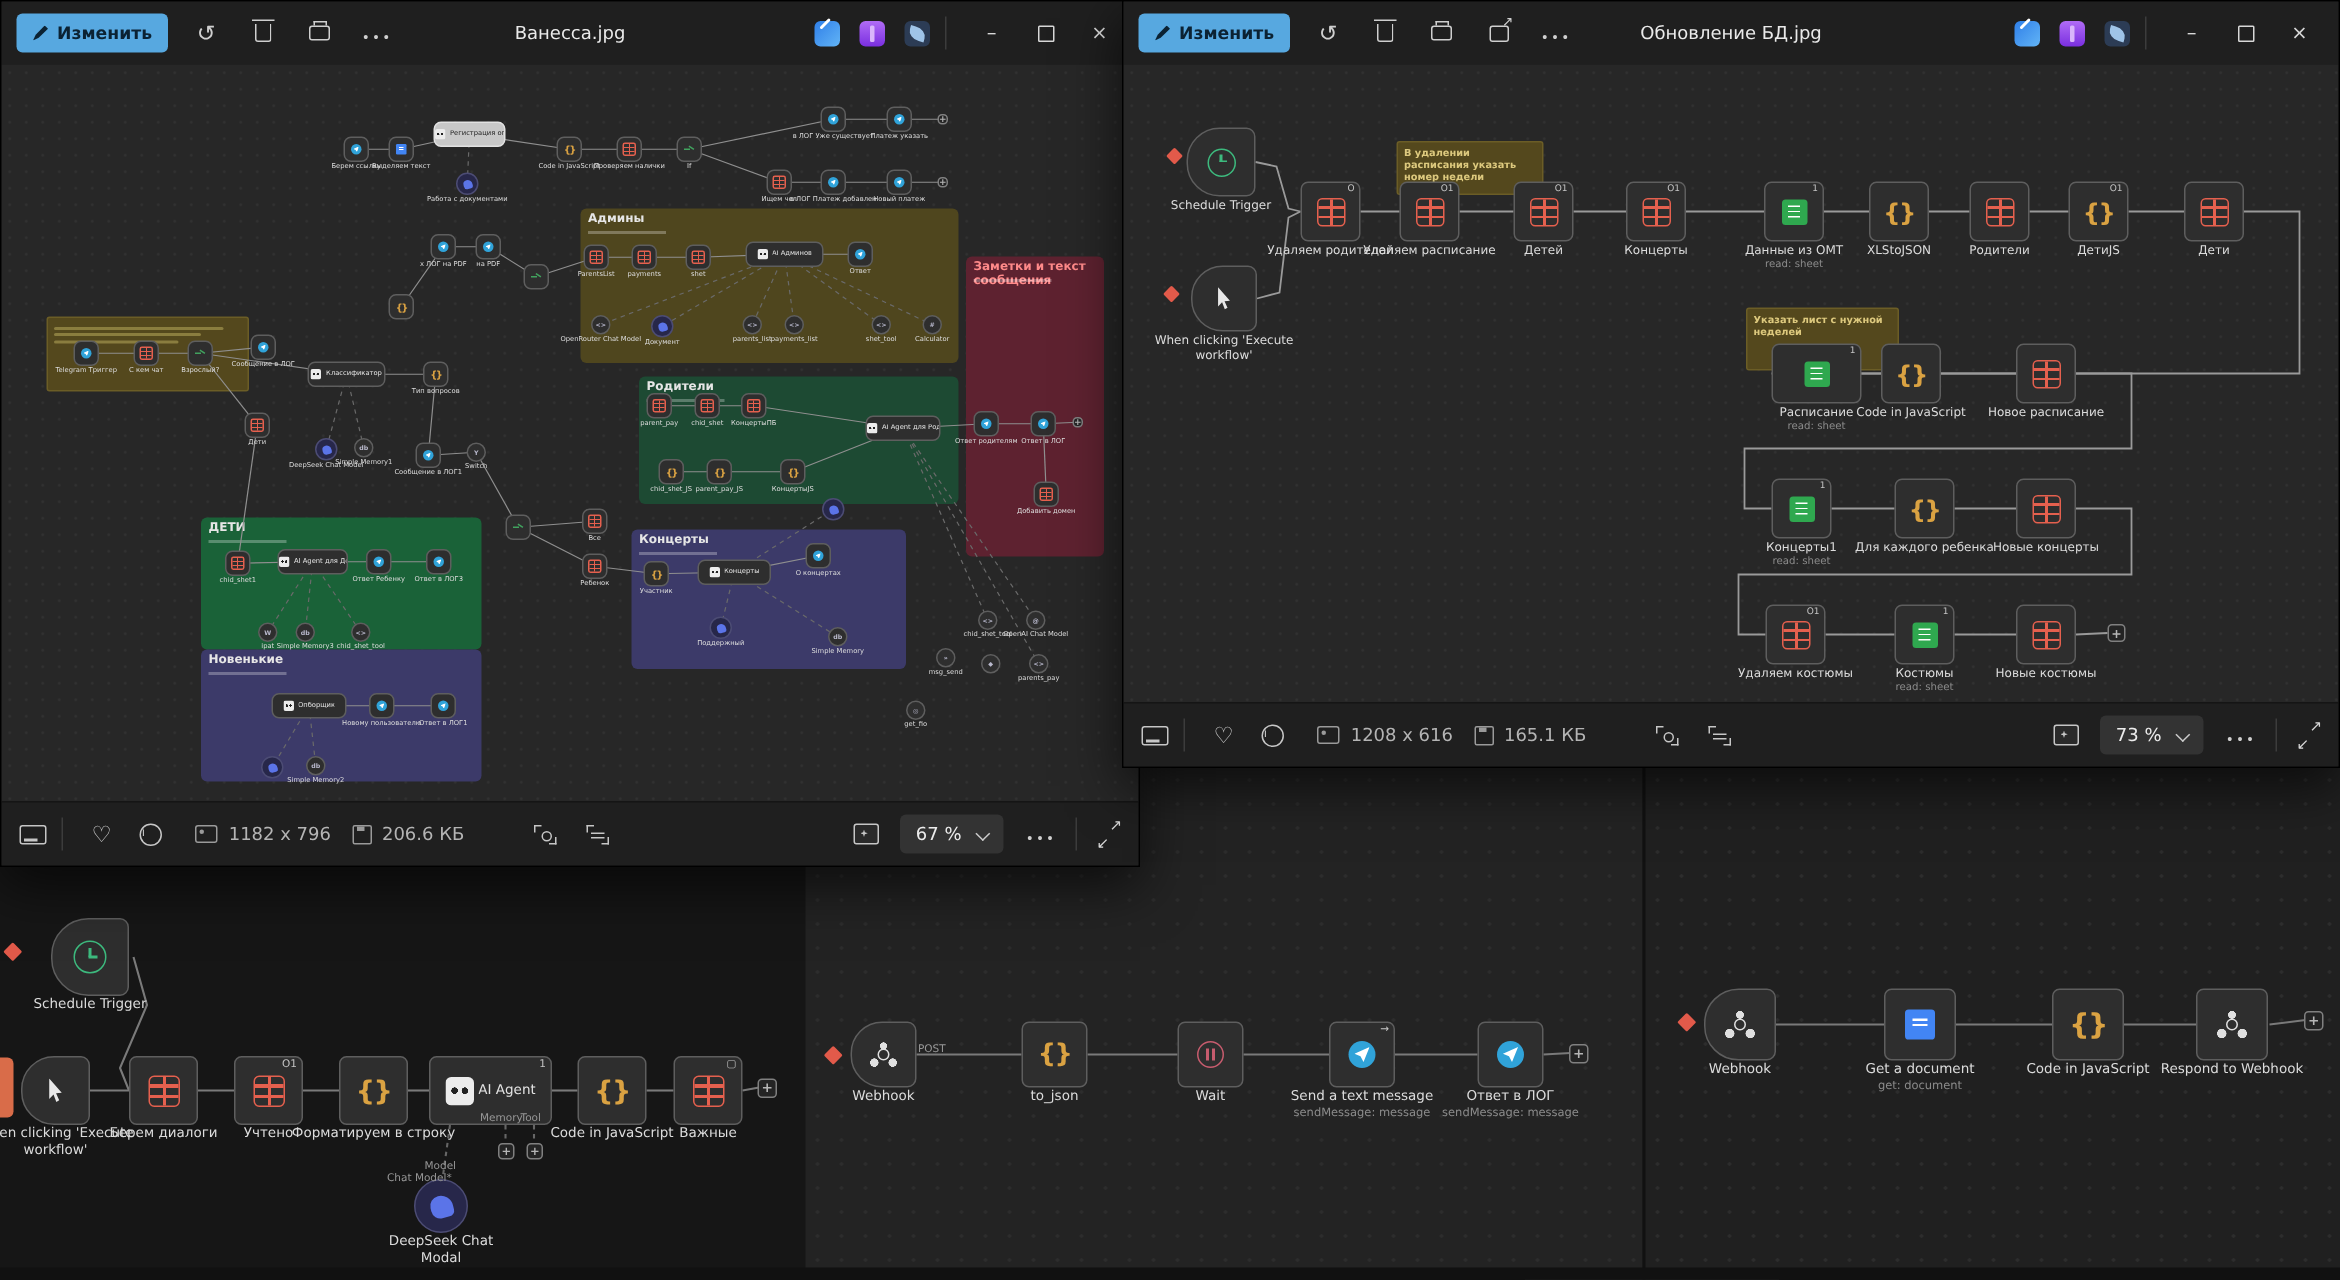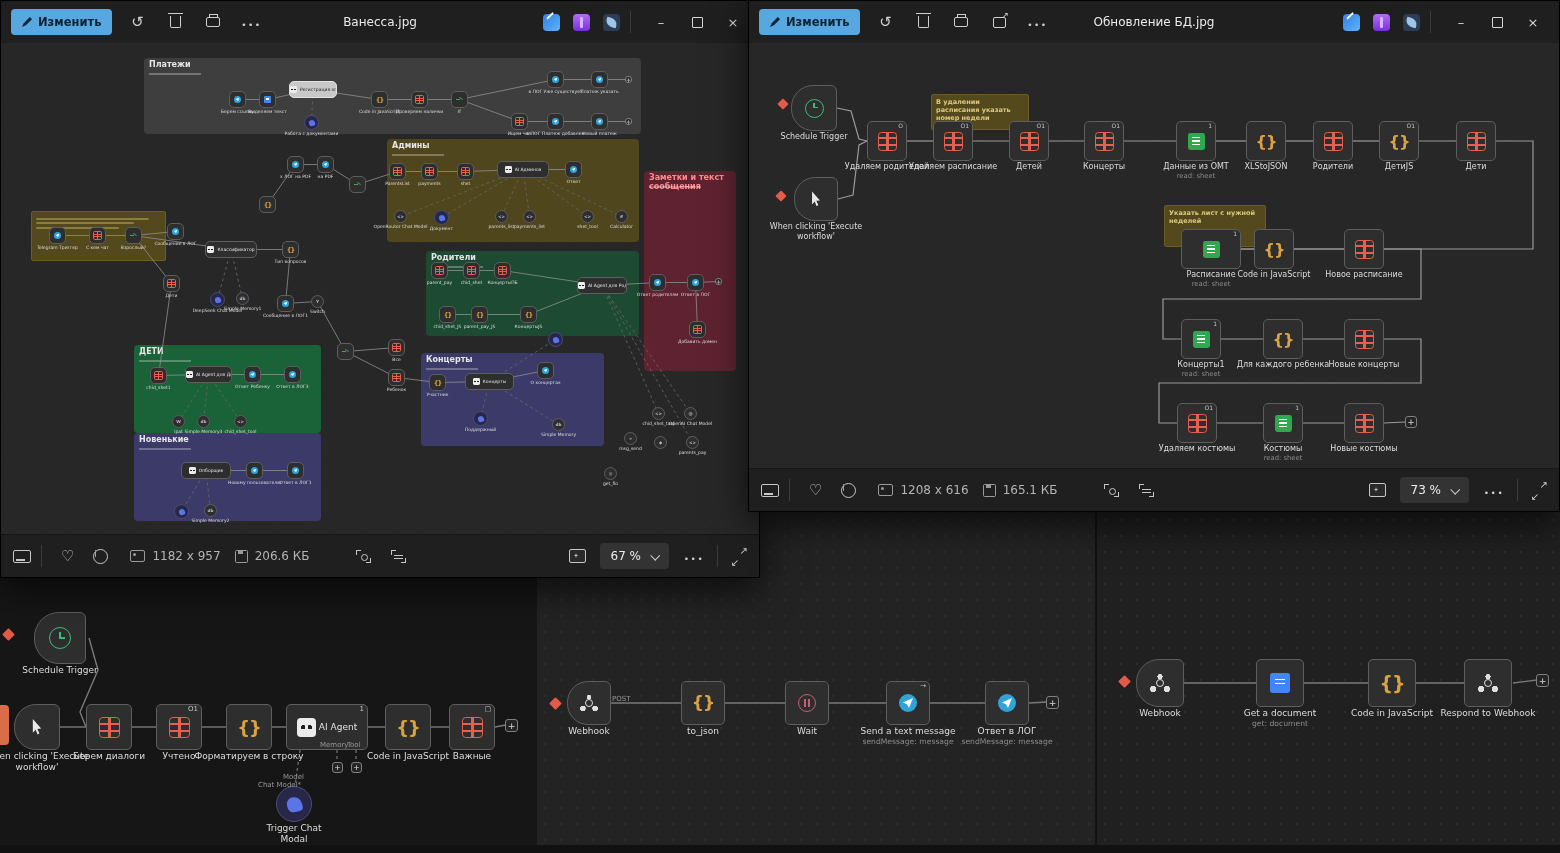--- a/index.html
+++ b/index.html
@@ -196,21 +196,21 @@
       <div class="under">
         <div class="nlbl" style="font-size: 9px;">Важные</div>
       </div>
     </div>
     <div class="node nd-plus" style="left: 505px; top: 719px; width: 13px; height: 13px; font-size: 9.1px;">+</div>
     <div class="node nd-plus" style="left: 332px; top: 762px; width: 11px; height: 11px; font-size: 7.7px;">+</div>
     <div class="node nd-plus" style="left: 351px; top: 762px; width: 11px; height: 11px; font-size: 7.7px;">+</div>
     <div class="node nd-whale" style="left: 276px; top: 786px; width: 36px; height: 36px;">
       <span class="nic i-whalec" style="width: 15px; height: 15px;"></span>
       <div class="under">
-        <div class="nlbl" style="font-size: 9px;">Trigger Chat</div>
+        <div class="nlbl" style="font-size: 9px;">DeepSeek Chat</div>
         <div class="nlbl" style="font-size: 9px;">Modal</div>
       </div>
     </div>
     <div class="txt" style="left: 258px; top: 741px; font-size: 7px; margin-top: 40px;">Chat Model*</div>
     <div class="txt" style="left: 320px; top: 741px; font-size: 7px;">Memory</div>
     <div class="txt" style="left: 347px; top: 741px; font-size: 7px;">Tool</div>
     <div class="txt" style="left: 283px; top: 773px; font-size: 7px;">Model</div>
     <svg width="1560" height="853" class="wires">
       <polyline points="611,703 681,703" fill="none" stroke="#7a7a7a" stroke-width="1.4"></polyline>
       <polyline points="725,703 785,703" fill="none" stroke="#7a7a7a" stroke-width="1.4"></polyline>
@@ -286,24 +286,20 @@
         <div class="nlbl" style="font-size: 9px;">Respond to Webhook</div>
       </div>
     </div>
     <div class="node nd-plus" style="left: 1536px; top: 674px; width: 13px; height: 13px; font-size: 9.1px;">+</div>
   </div>
 <div id="bottomstrip"></div>
 
 <div class="win" id="win-left">
   <div class="imgarea"></div>
   <div class="flow" id="flow-left">
-      <div class="grp" style="left: 143px; top: 57px; width: 497px; height: 76px; background: rgb(62, 62, 62);">
-        <div class="grp-t" style="color: rgb(230, 230, 230); font-size: 8px;">Платежи</div>
-        <div class="grp-sub"></div>
-      </div>
       <div class="grp" style="left: 386px; top: 138px; width: 252px; height: 103px; background: rgb(79, 70, 30);">
         <div class="grp-t" style="color: rgb(230, 230, 230); font-size: 8px;">Админы</div>
         <div class="grp-sub"></div>
       </div>
       <div class="grp" style="left: 643px; top: 170px; width: 92px; height: 200px; background: rgb(94, 34, 48);">
         <div class="grp-t" style="color: rgb(255, 138, 138); font-size: 8px;">Заметки и текст сообщения</div>
         <div class="grp-sub"></div>
       </div>
       <div class="grp" style="left: 425px; top: 250px; width: 213px; height: 85px; background: rgb(29, 74, 51);">
         <div class="grp-t" style="color: rgb(230, 230, 230); font-size: 8px;">Родители</div>
@@ -855,21 +851,21 @@
         <span class="i-screen"></span>
       </div>
     <div class="vdiv"></div>
     <div class="si i-heart" style="margin:0 9px"></div>
     <div class="si" style="margin:0 10px">
         <span class="i-info"></span>
       </div>
     <div class="si" style="margin-left:12px">
         <span class="i-pic"></span>
       </div>
-    <span class="stext">1182 x 957</span>
+    <span class="stext">1182 x 796</span>
     <div class="si" style="margin-left:14px">
         <span class="i-save"></span>
       </div>
     <span class="stext">206.6 КБ</span>
     <div class="si scanbox" style="margin-left:46px">
         <span class="scandot"></span>
       </div>
     <div class="si scanbox" style="margin-left:20px">
         <span class="scanln"></span>
       </div>

